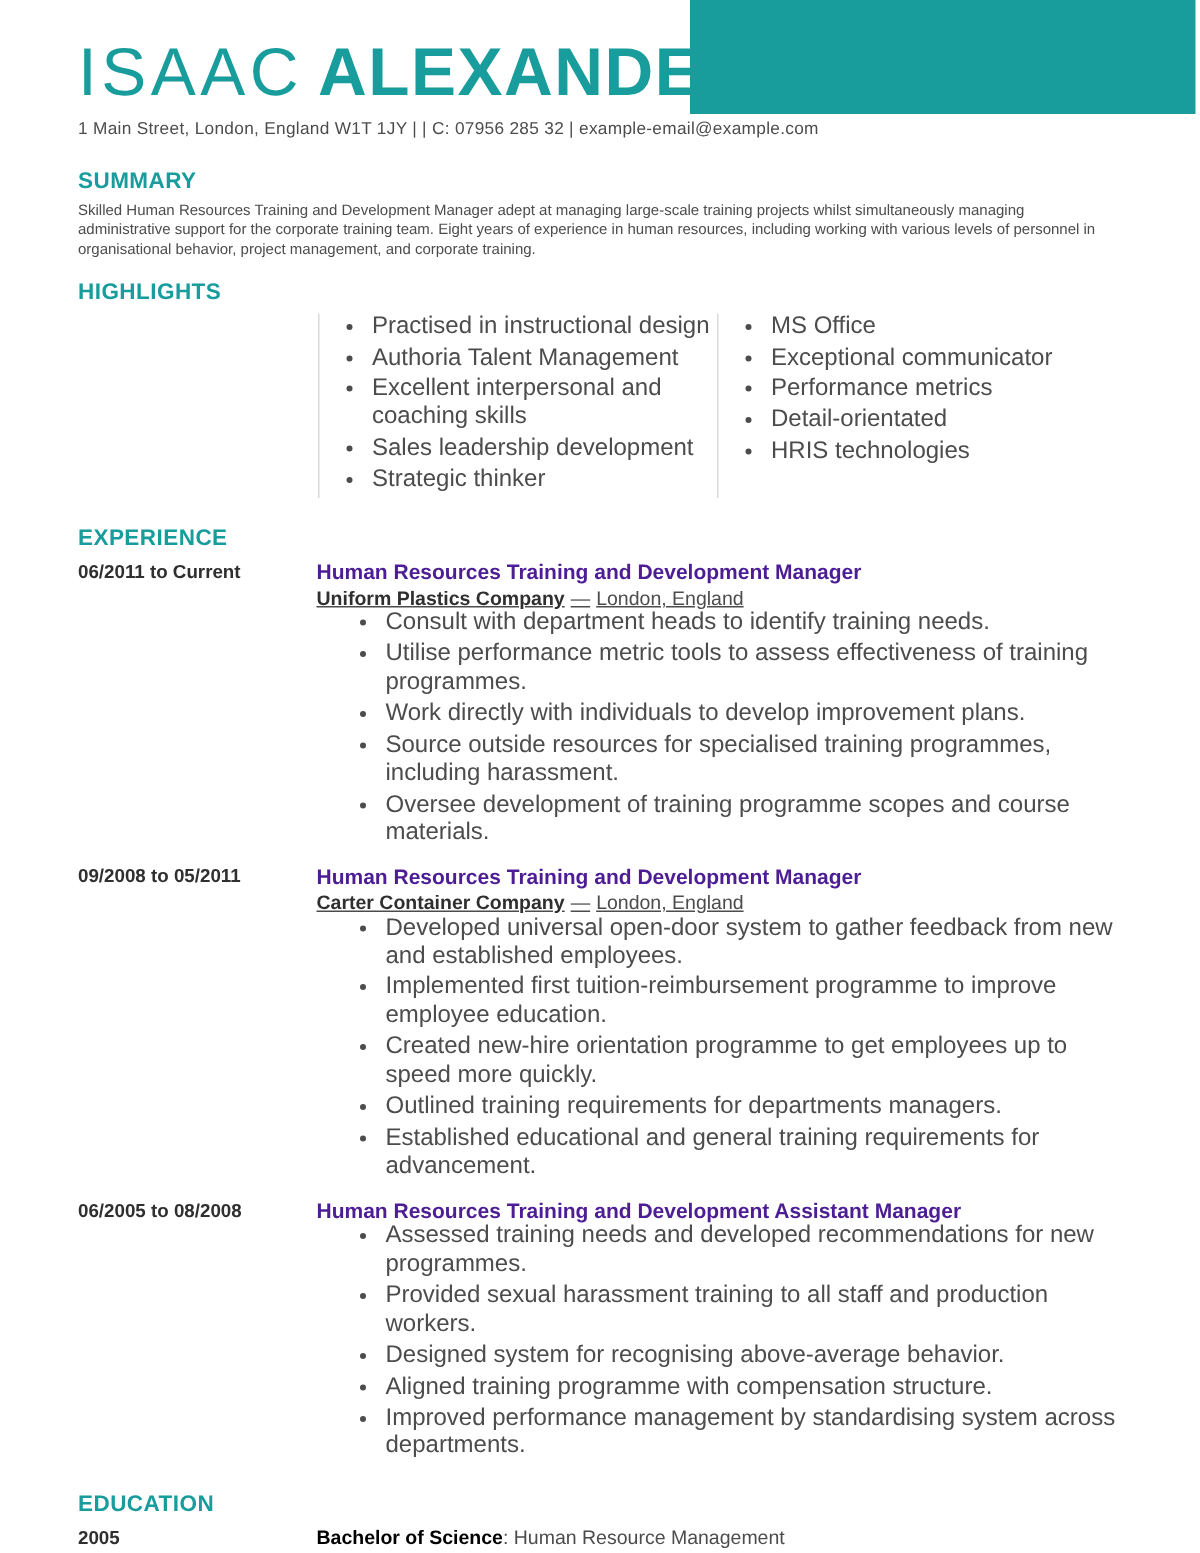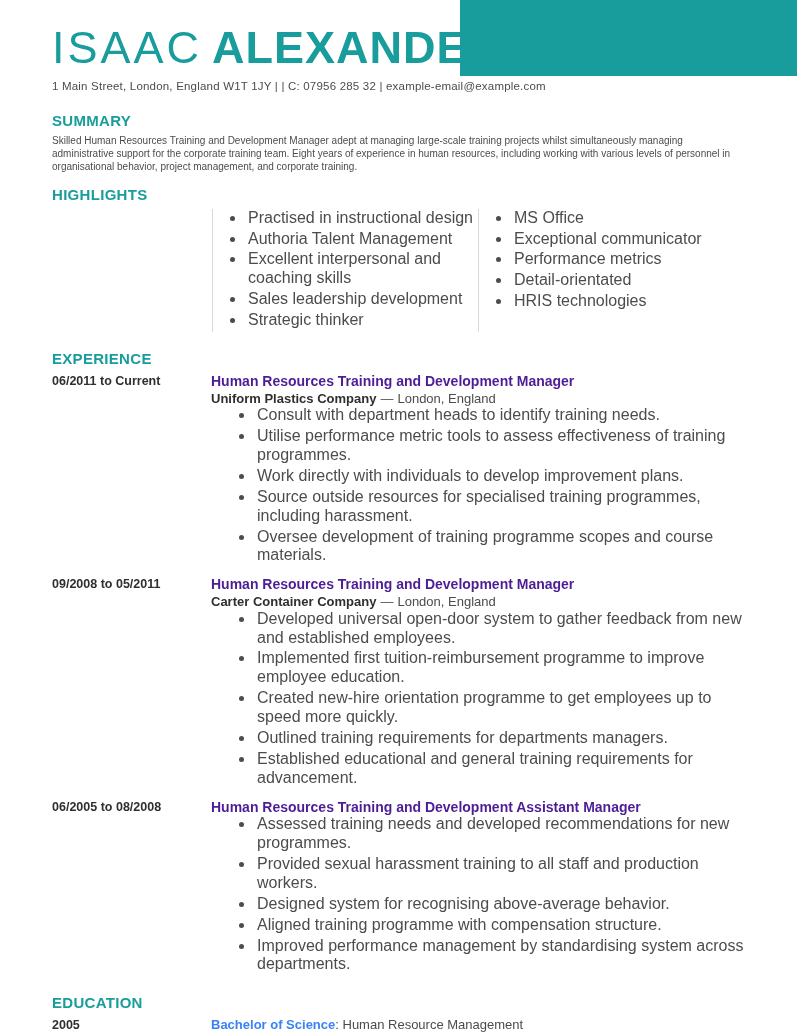--- a/index.html
+++ b/index.html
@@ -63,26 +63,26 @@
   .hl-col {
     width: 266px;
     padding-left: 33px;
     border-left: 1px solid #d9d9d9;
   }
   .hl-col2 { width: 250px; }
   
   .row { display: grid; grid-template-columns: 148px 1fr; margin-bottom: 9px; gap: 11px; }
   .dates { font-size: 12.5px; font-weight: bold; color: #2f2f2f; padding-top: 1px; }
   .job-title { font-size: 14px; font-weight: bold; color: #4c1d95; line-height: 1.2; }
-  .company-line { font-size: 13px; line-height: 1.2; margin-top: 1px; color: #4c4c4c; }
+  .company-line { font-size: 13px; line-height: 1.2; margin-top: 1px; color: #4c4c4c; text-decoration: underline; }
   .company-line .bold { font-weight: bold; color: #2f2f2f; }
   .dash { margin: 0 4px; color: #555; }
   .job-bullets { padding-left: 44px; margin-top: 2px; }
   .edu-line { font-size: 13px; line-height: 1.3; }
-  .edu-line .bold { font-weight: bold; color: #3b82f6; }
+  .edu-line .bold { font-weight: bold; color: #000000; }
 </style>
 </head>
 <body>
 
 <div class="page">
   <div class="top-accent"></div>
 
   <header class="header">
     <h1 class="name"><span class="first">ISAAC</span><span class="last">ALEXANDER</span></h1>
     <div class="contact">1 Main Street, London, England W1T 1JY  |  | C: 07956 285 32 | example-email@example.com</div>

